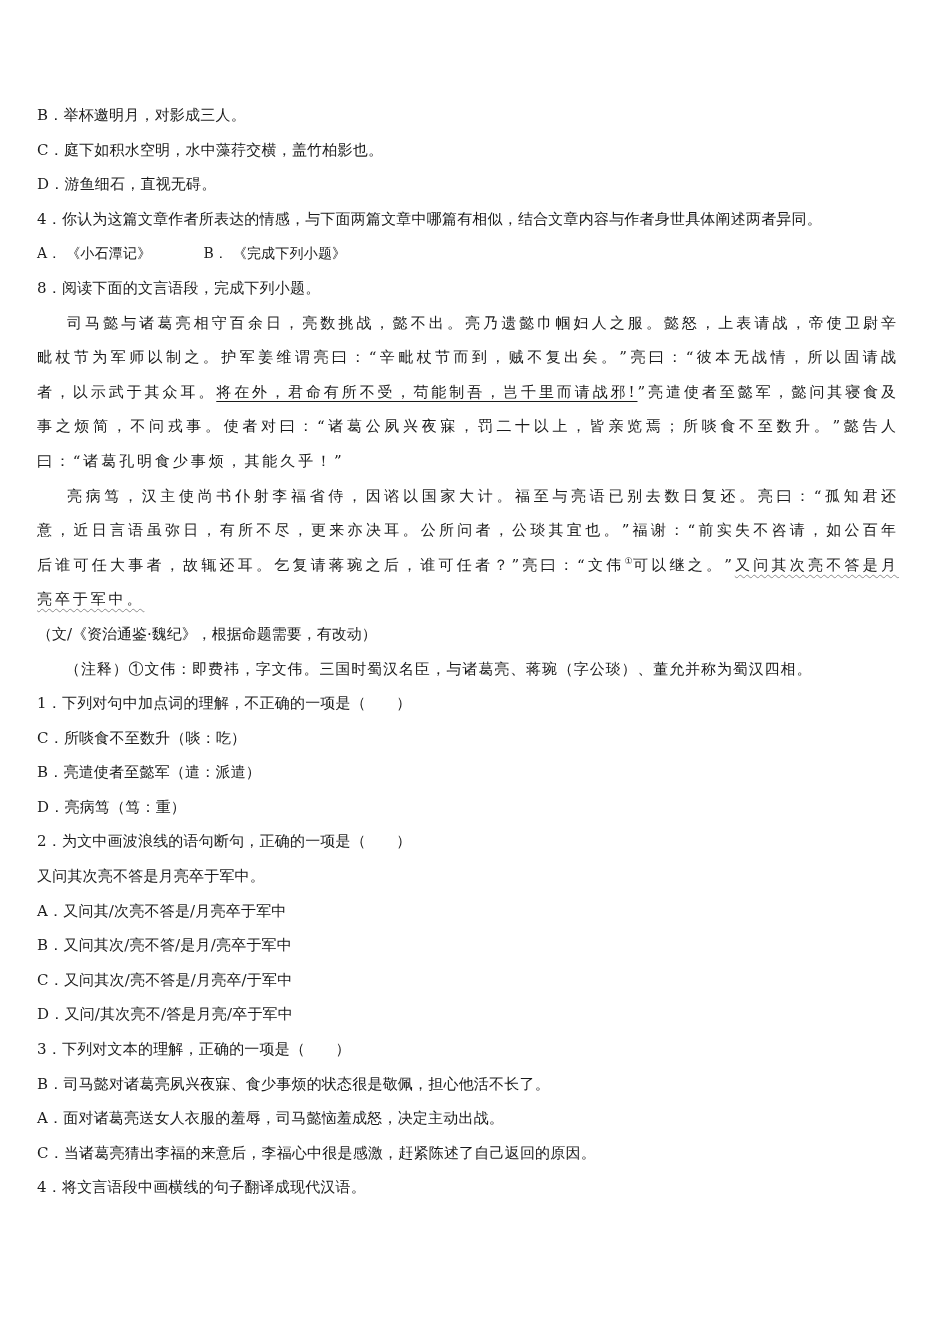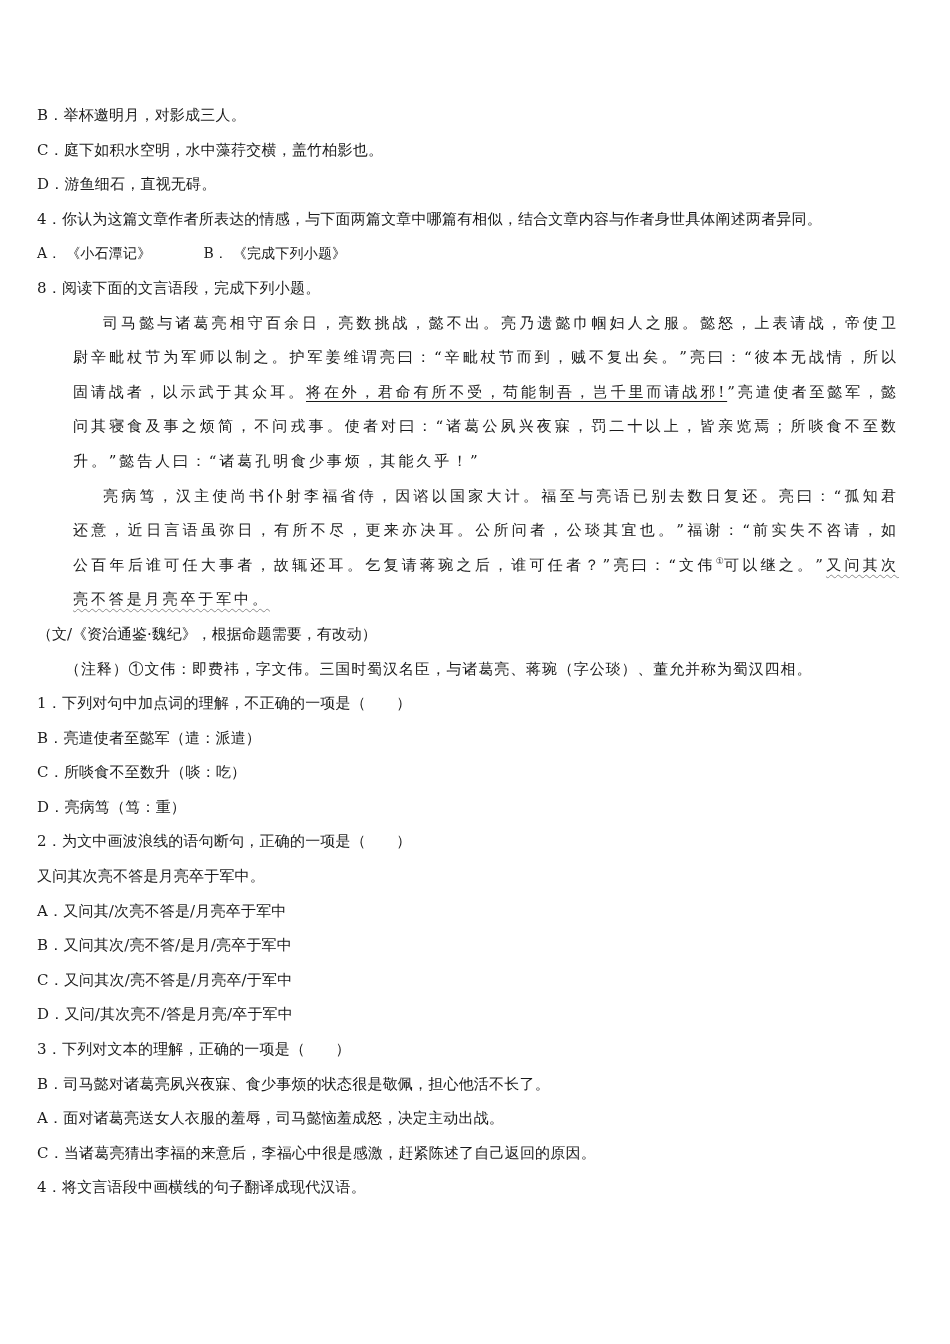--- a/index.html
+++ b/index.html
@@ -26,21 +26,20 @@
       line-height: 34.6px;
       height: 34.6px;
       white-space: nowrap;
       letter-spacing: 0.2px;
     }
     .passage {
       font-size: 15px;
       line-height: 34.6px;
       letter-spacing: 2.9px;
       text-align: justify;
-      margin-left: 36px;
     }
     .passage p {
       margin: 0;
       text-indent: 2em;
     }
     .source {
       font-size: 15px;
       line-height: 34.6px;
       height: 34.6px;
       white-space: nowrap;
@@ -103,24 +102,24 @@
     <p><span>亮病笃，汉主使尚书仆射李福省侍，因谘以国家大计。福至与亮语已别去数日复还。亮曰：“孤知君还意，近日言语虽弥日，有所不尽，更来亦决耳。公所问者，公琰其宜也。”福谢：“前实失不咨请，如公百年后谁可任大事者，故辄还耳。乞复请蒋琬之后，谁可任者？”亮曰：“文伟</span><sup>①</sup><span>可以继之。”</span><span class="wavy">又问其次亮不答是月亮卒于军中。</span></p>
   </div>
 
   <div class="source">（文/《资治通鉴·魏纪》，根据命题需要，有改动）</div>
   <div class="note">（注释）①文伟：即费祎，字文伟。三国时蜀汉名臣，与诸葛亮、蒋琬（字公琰）、董允并称为蜀汉四相。</div>
 
   <div class="line">
     <span>1．</span><span>下列对句中加点词的理解，不正确的一项是（　　）</span>
   </div>
   <div class="line">
-    <span>B．</span><span>亮遣使者至懿军（遣：派遣）</span>
+    <span>C．</span><span>所啖食不至数升（啖：吃）</span>
   </div>
   <div class="line">
-    <span>C．</span><span>所啖食不至数升（啖：吃）</span>
+    <span>B．</span><span>亮遣使者至懿军（遣：派遣）</span>
   </div>
   <div class="line">
     <span>D．</span><span>亮病笃（笃：重）</span>
   </div>
 
   <div class="line">
     <span>2．</span><span>为文中画波浪线的语句断句，正确的一项是（　　）</span>
   </div>
   <div class="line">又问其次亮不答是月亮卒于军中。</div>
   <div class="line">

